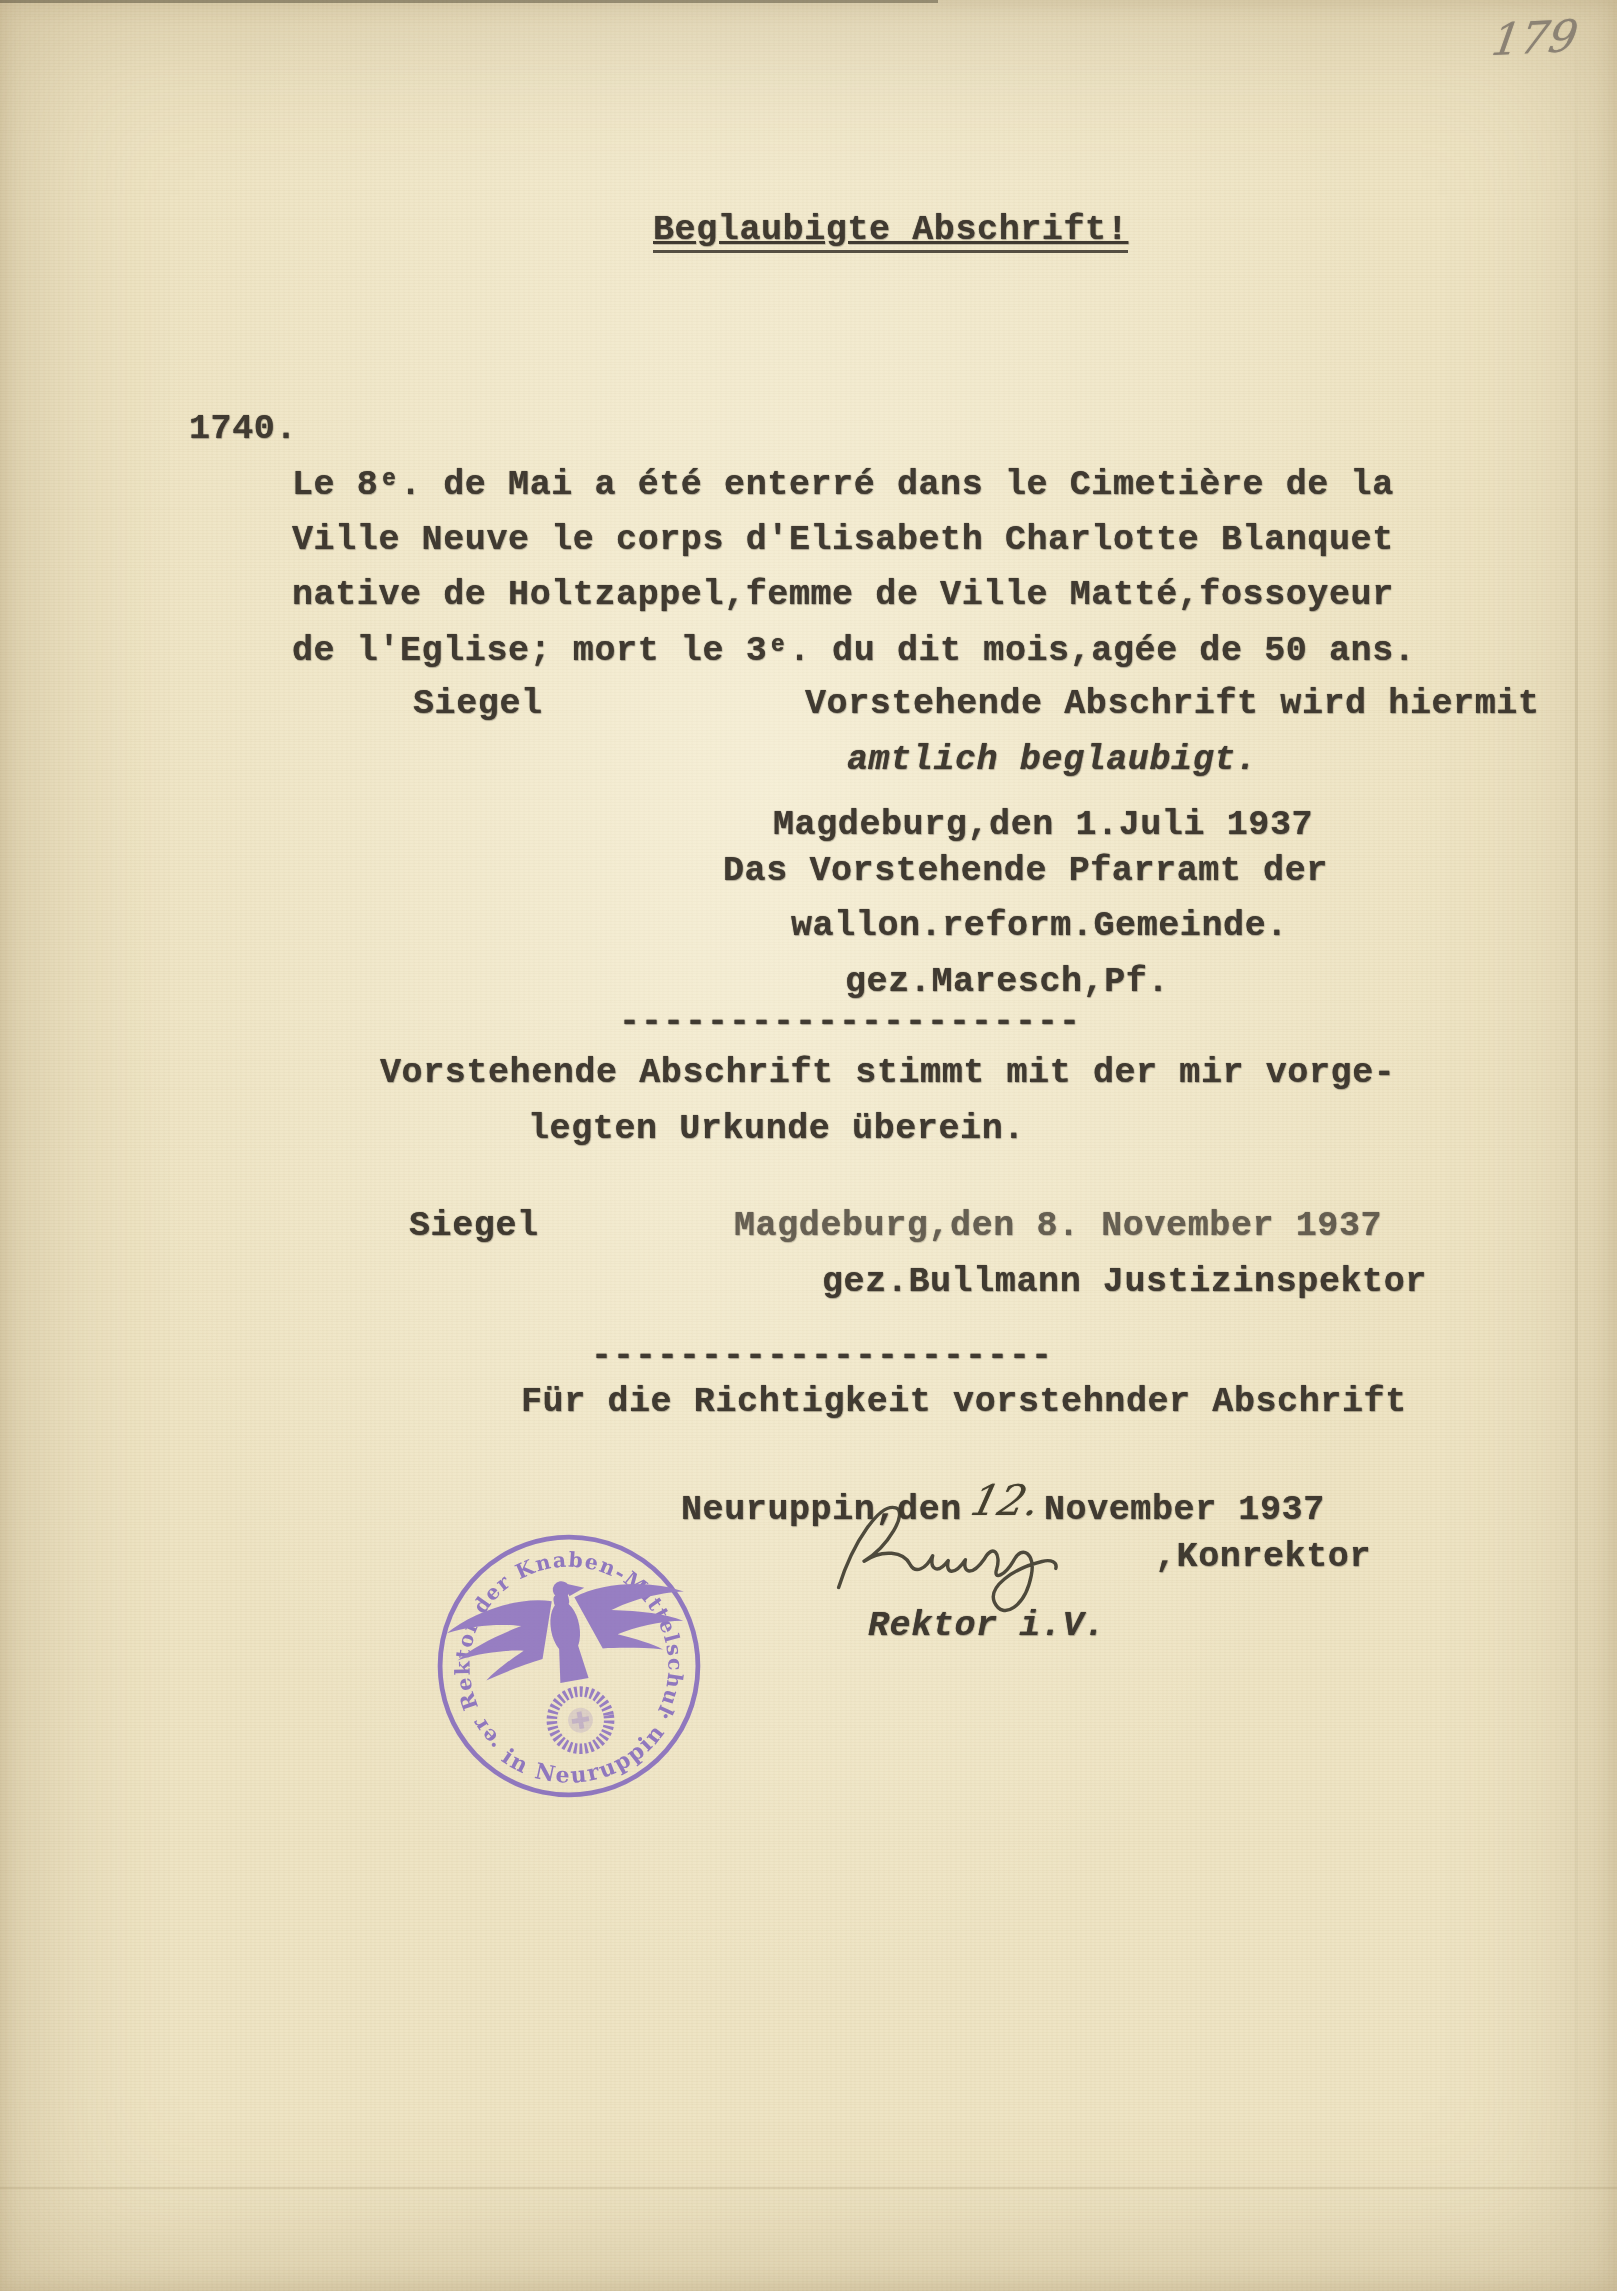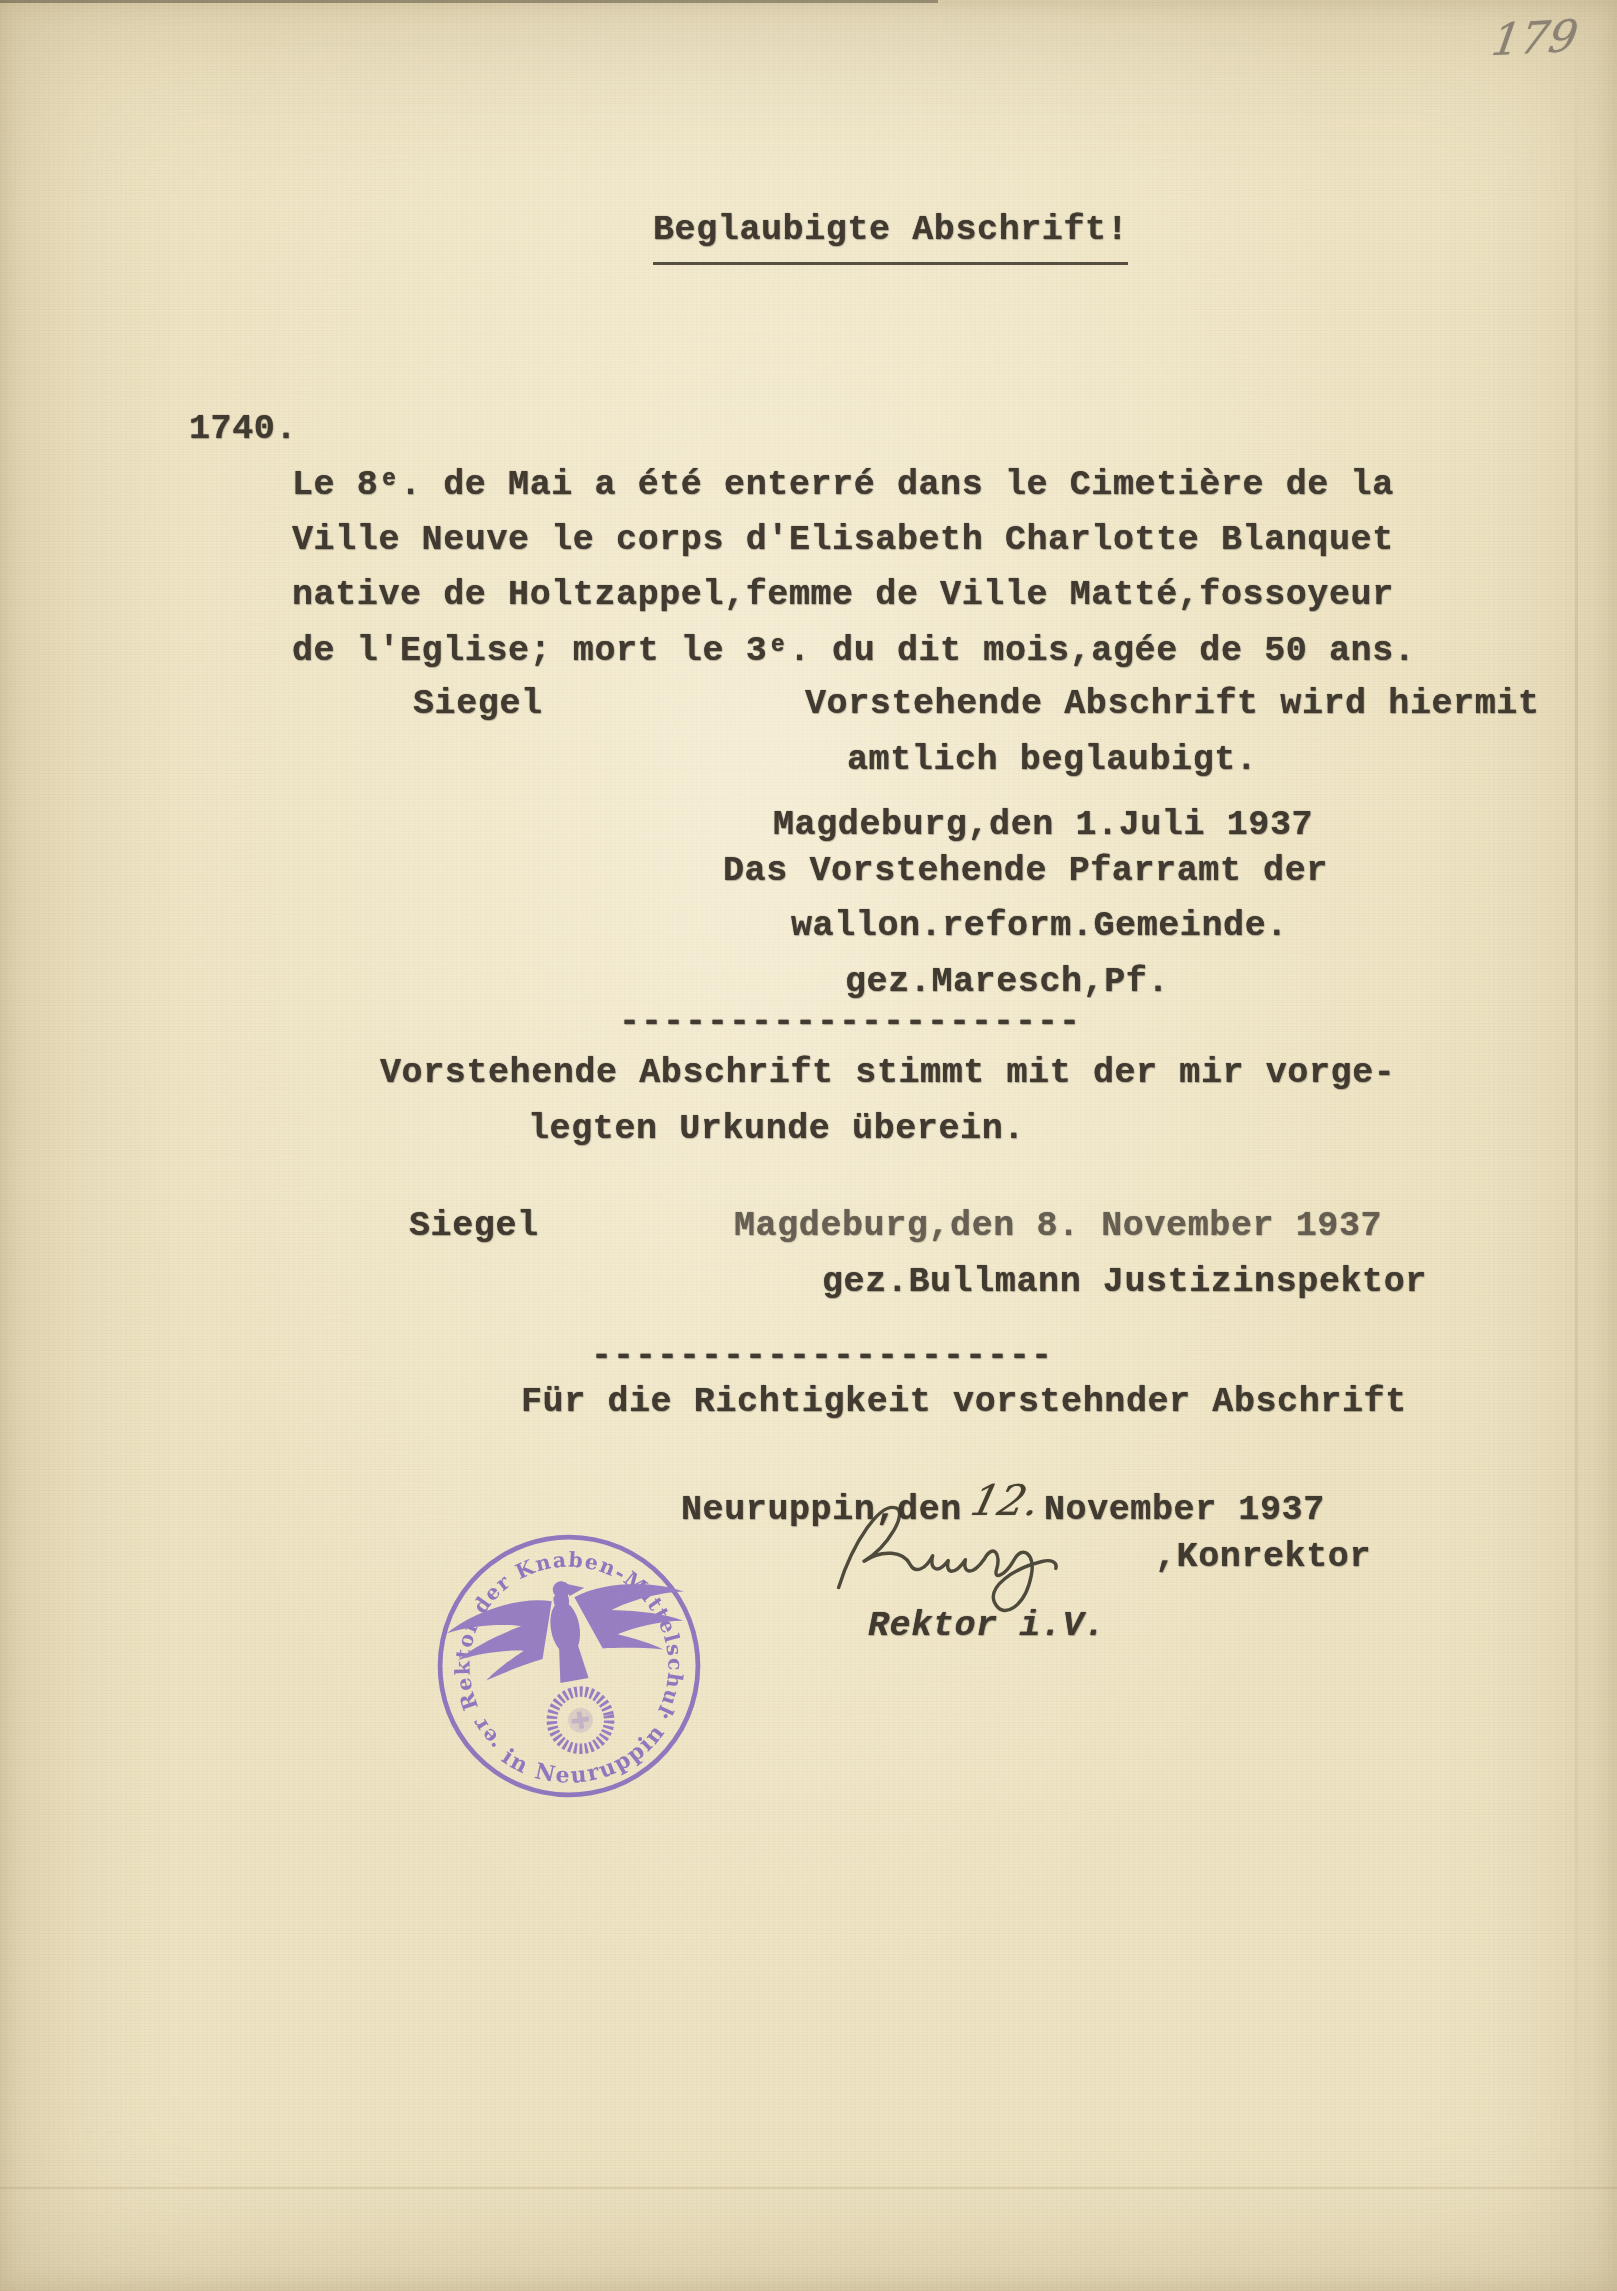--- a/index.html
+++ b/index.html
@@ -20,21 +20,21 @@
     background:linear-gradient(180deg, rgba(120,100,60,.0), rgba(120,100,60,.16) 30%, rgba(120,100,60,.10) 70%, rgba(120,100,60,0));}
   .crease-bottom{position:absolute;left:0;top:2187px;width:100%;height:1.9px;background:rgba(120,100,60,.14);}
 
   .t{
     position:absolute;white-space:pre;
     font-family:"Liberation Mono",monospace;font-weight:700;
     font-size:35px;line-height:1.15;letter-spacing:0.6px;
     color:#403a31;
     text-shadow:0 0 1.1px rgba(64,58,46,.85), 0.7px 0.8px 1px rgba(64,58,46,.32);
   }
-  .underline{border-bottom:3.8px solid rgba(58,52,42,.85);padding-bottom:12px;}
+  .underline{border-bottom:3.8px solid rgba(58,52,42,.85);padding-bottom:0;text-decoration:underline;}
   .faded{opacity:.78;}
   .dashes{letter-spacing:1px;}
 
   .pencil{
     position:absolute;left:1493px;top:11.5px;
     font-family:"DejaVu Serif",serif;font-style:italic;font-weight:400;
     font-size:44px;color:#8b8274;transform:skewX(-12deg) rotate(-3deg);
     text-shadow:0 0 1px rgba(120,112,96,.6);
   }
   .hand-day{
@@ -67,21 +67,21 @@
   <div>
     <div class="t" style="left:292px;top:465px;">Le 8ᵉ. de Mai a été enterré dans le Cimetière de la</div>
     <div class="t" style="left:292px;top:520px;">Ville Neuve le corps d'Elisabeth Charlotte Blanquet</div>
     <div class="t" style="left:292px;top:575px;">native de Holtzappel,femme de Ville Matté,fossoyeur</div>
     <div class="t" style="left:292px;top:631px;">de l'Eglise; mort le 3ᵉ. du dit mois,agée de 50 ans.</div>
   </div>
 
   <div>
     <div class="t" style="left:413px;top:684px;">Siegel</div>
     <div class="t" style="left:805px;top:684px;">Vorstehende Abschrift wird hiermit</div>
-    <div class="t" style="left:847px;top:740px;">amtlich beglaubigt.</div>
+    <div class="t" style="left:847px;top:740px;font-style:italic;">amtlich beglaubigt.</div>
     <div class="t" style="left:773px;top:795px;margin-top:10px;">Magdeburg,den 1.Juli 1937</div>
     <div class="t" style="left:723px;top:851px;">Das Vorstehende Pfarramt der</div>
     <div class="t" style="left:791px;top:906px;">wallon.reform.Gemeinde.</div>
     <div class="t" style="left:845px;top:962px;">gez.Maresch,Pf.</div>
     <div class="t dashes" style="left:619px;top:1002px;">---------------------</div>
   </div>
 
   <div>
     <div class="t" style="left:380px;top:1053px;">Vorstehende Abschrift stimmt mit der mir vorge-</div>
     <div class="t" style="left:528px;top:1109px;">legten Urkunde überein.</div>

